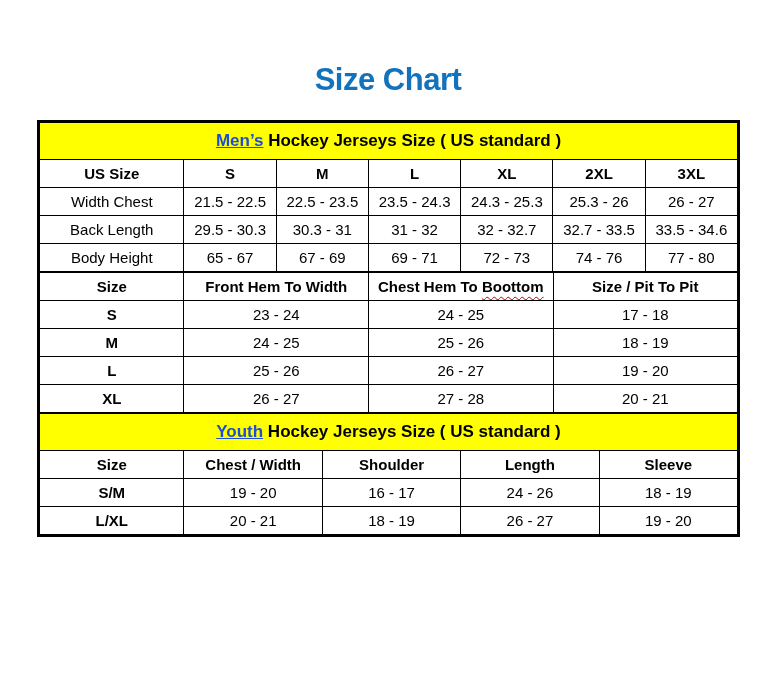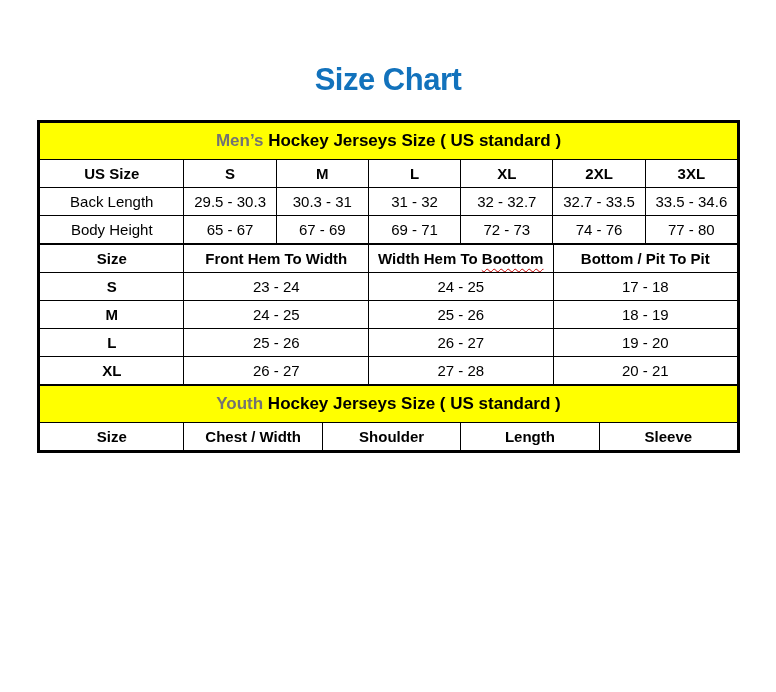--- a/index.html
+++ b/index.html
@@ -24,21 +24,21 @@
   td, th {
     border:1px solid #000;
     text-align:center; vertical-align:middle;
     font-size:15px; padding:0 2px; height:27px;
     overflow:hidden; white-space:nowrap;
   }
   tr.banner td {
     background:#FFFF00; height:36px;
     font-size:17px; font-weight:bold;
   }
-  tr.banner .accent { color:#737373; }
+  tr.banner .accent { color:#1d4ed8;text-decoration:underline; }
   tr.head th { font-weight:bold;margin-left:48px; }
   td.szb { font-weight:bold; }
   .sq {
     text-decoration-line:underline;
     text-decoration-style:wavy;
     text-decoration-color:#C00000;
     text-decoration-thickness:1px;
     text-underline-offset:4px;
     text-align:center;
   }
@@ -69,20 +69,29 @@
       <tr class="head">
         <th>US Size</th>
         <th>S</th>
         <th>M</th>
         <th>L</th>
         <th>XL</th>
         <th>2XL</th>
         <th>3XL</th>
       </tr>
       <tr>
+        <td>Width Chest</td>
+        <td>21.5 - 22.5</td>
+        <td>22.5 - 23.5</td>
+        <td>23.5 - 24.3</td>
+        <td>24.3 - 25.3</td>
+        <td>25.3 - 26</td>
+        <td>26 - 27</td>
+      </tr>
+      <tr>
         <td>Back Length</td>
         <td>29.5 - 30.3</td>
         <td>30.3 - 31</td>
         <td>31 - 32</td>
         <td>32 - 32.7</td>
         <td>32.7 - 33.5</td>
         <td>33.5 - 34.6</td>
       </tr>
       <tr>
         <td>Body Height</td>
@@ -100,22 +109,22 @@
       <colgroup>
         <col style="width:20.7%">
           <col style="width:26.44%">
           <col style="width:26.43%">
           <col style="width:26.43%">
       </colgroup>
       <tbody>
       <tr class="head">
         <th>Size</th>
         <th>Front Hem To Width</th>
-        <th><span>Width Hem To </span><span class="sq">Boottom</span></th>
-        <th>Bottom / Pit To Pit</th>
+        <th><span>Chest Hem To </span><span class="sq">Boottom</span></th>
+        <th>Size / Pit To Pit</th>
       </tr>
       <tr>
         <td class="szb">S</td>
         <td>23 - 24</td>
         <td>24 - 25</td>
         <td>17 - 18</td>
       </tr>
       <tr>
         <td class="szb">M</td>
         <td>24 - 25</td>
@@ -149,17 +158,31 @@
           <tr class="banner">
         <td colspan="5"><span class="accent">Youth</span><span> Hockey Jerseys Size ( US standard )</span></td>
       </tr>
       <tr class="head">
         <th>Size</th>
         <th>Chest / Width</th>
         <th>Shoulder</th>
         <th>Length</th>
         <th>Sleeve</th>
       </tr>
+      <tr>
+        <td class="szb">S/M</td>
+        <td>19 - 20</td>
+        <td>16 - 17</td>
+        <td>24 - 26</td>
+        <td>18 - 19</td>
+      </tr>
+      <tr>
+        <td class="szb">L/XL</td>
+        <td>20 - 21</td>
+        <td>18 - 19</td>
+        <td>26 - 27</td>
+        <td>19 - 20</td>
+      </tr>
     </tbody>
       </table>
 
   </div>
 </div>
 
 </body></html>

